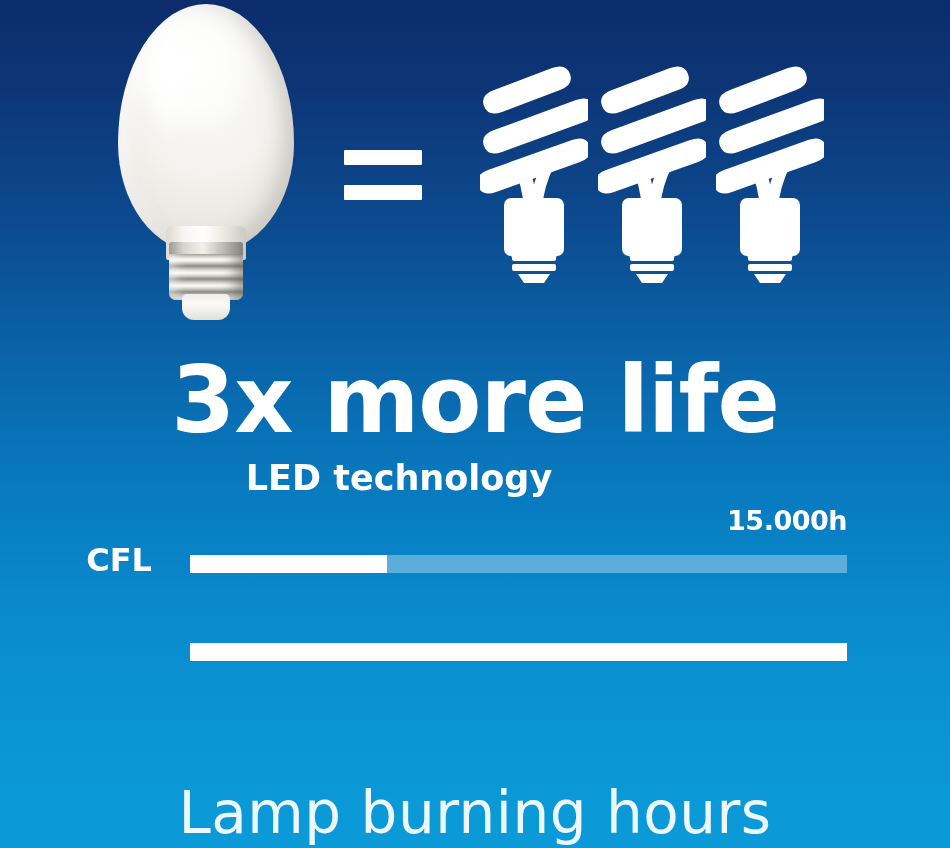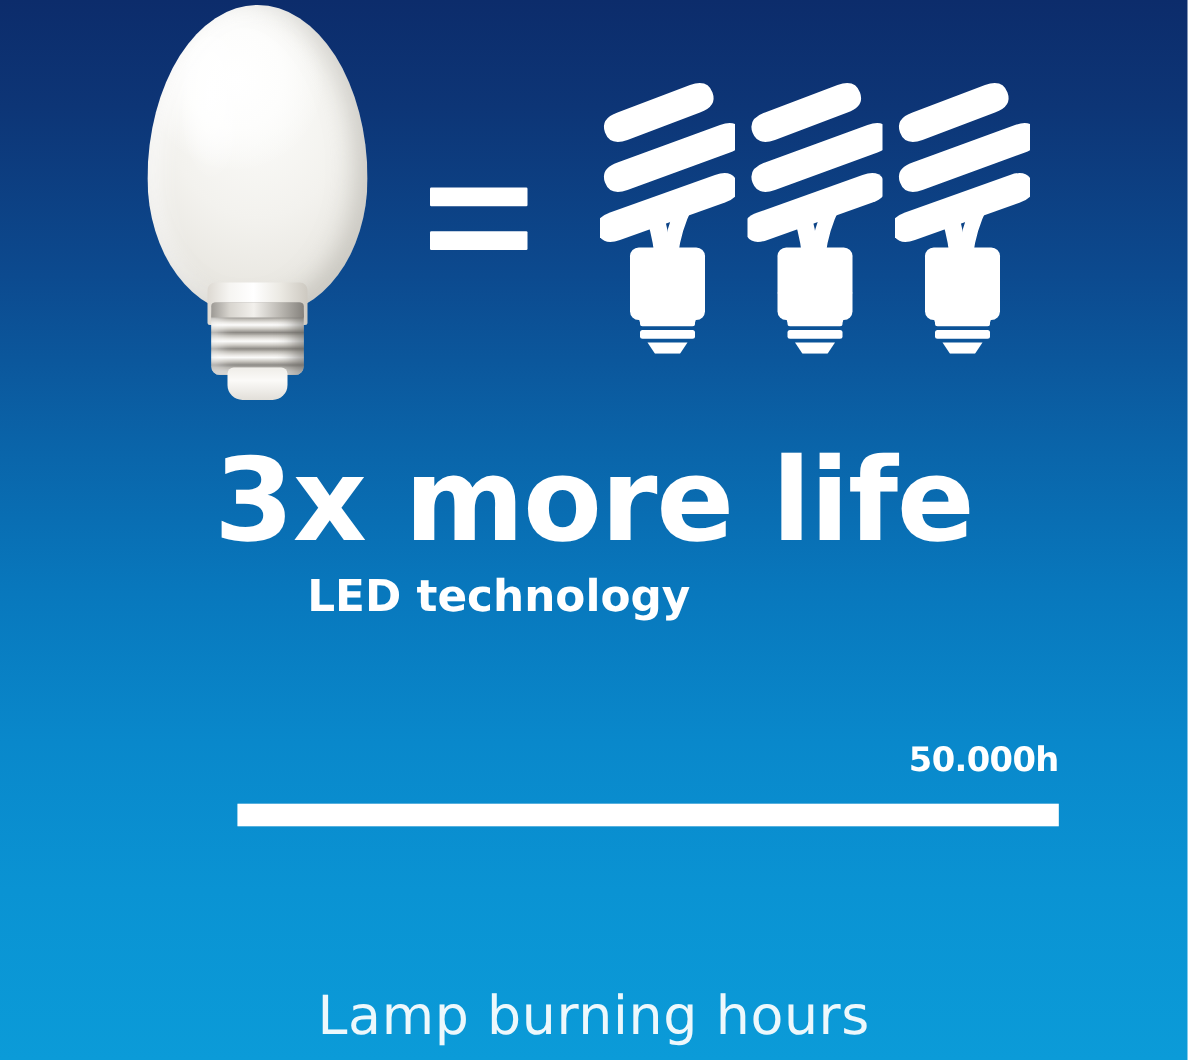--- a/index.html
+++ b/index.html
@@ -244,21 +244,21 @@
   
   .caption {
     position: absolute;
     left: 0;
     top: 788px;
     width: 950px;
     text-align: center;
     color: rgba(255,255,255,0.93);
     font-family: "DejaVu Sans", sans-serif;
     font-weight: normal;
-    font-size: 43px;
+    font-size: 58px;
     line-height: 50px;
     letter-spacing: 0.5px;
   }
 </style>
 </head>
 <body>
 
 <div id="poster">
 
   <div class="hero-row">
@@ -329,23 +329,30 @@
       </div>
 
     </div>
   </div>
 
   <div class="headline">3x more life</div>
   <div class="subhead">LED technology</div>
 
   <div class="chart">
 
+    <div class="bar-row row-cfl">
+      <div class="bar-value">15.000h</div>
+      <div class="bar-label">CFL</div>
+      <div class="bar-track">
+        <div class="track-bg"></div>
+        <div class="track-fill" id="fill-cfl" style="width: 30%;"></div>
+      </div>
+    </div>
 
     <div class="bar-row row-led">
-      <div class="bar-value">50.000h</div>
       <div class="bar-track">
         <div class="track-bg"></div>
         <div class="track-fill" id="fill-led" style="width: 100%;"></div>
       </div>
     </div>
 
   </div>
 
   <div class="caption">Lamp burning hours</div>
 

